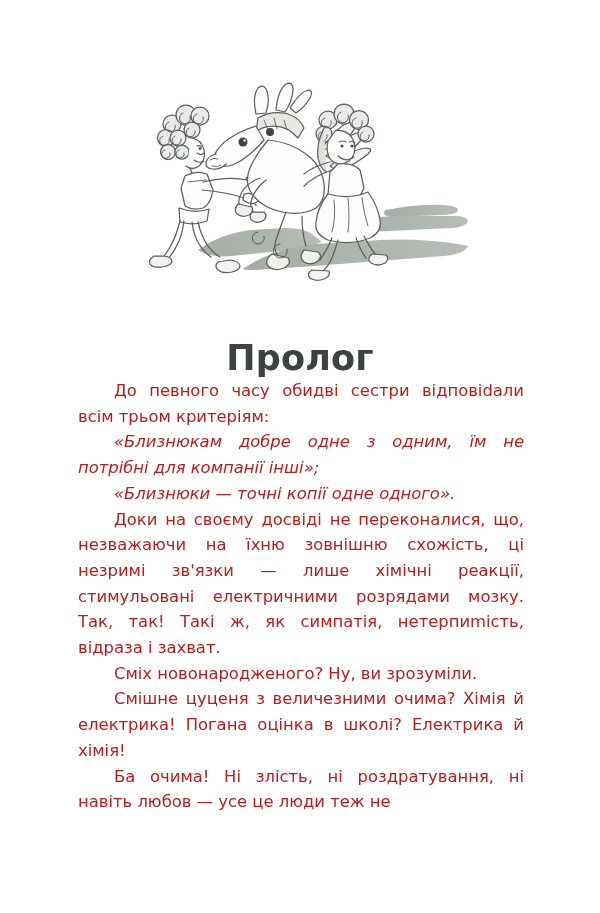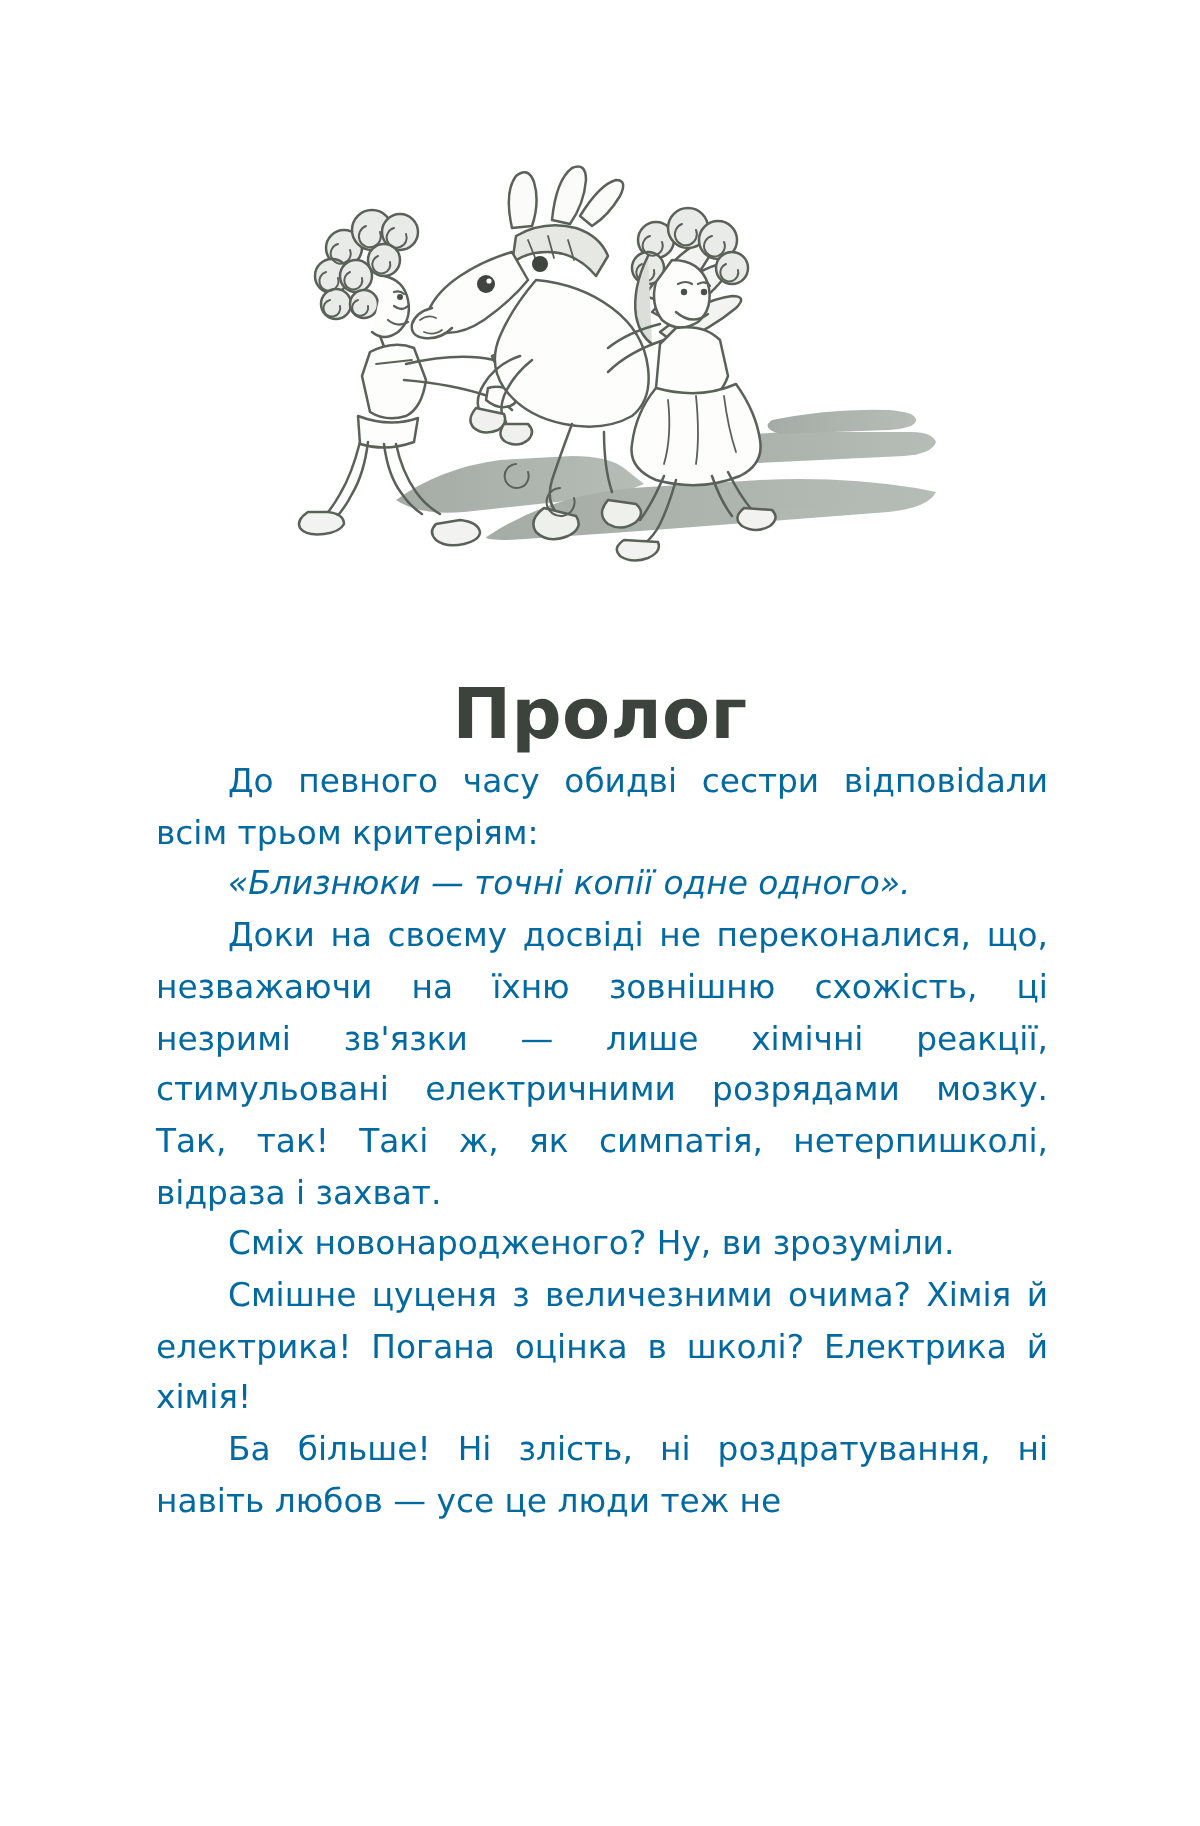--- a/index.html
+++ b/index.html
@@ -49,21 +49,21 @@
     color: #3c423c;
     line-height: 1.0;
   }
 
   
   .body-text {
     position: absolute;
     left: 78px;
     top: 378px;
     width: 446px;
-    color: #0369a1;
+    color: #b91c1c;
     font-family: "DejaVu Sans", sans-serif;
     font-size: 16.4px;
     line-height: 25.7px;
     text-align: justify;
     text-justify: inter-word;
     -webkit-hyphens: manual;
     hyphens: manual;
   }
   .body-text p {
     margin: 0;
@@ -230,20 +230,21 @@
           <path d="M232 172 q-6 5 -1 9 q7 4 14 0 q5 -4 1 -8 z" fill="#f2f3f1"></path>
         </g>
       </g>
     </svg>
   </div>
 
   <h1 class="chapter-title">Пролог</h1>
 
   <div class="body-text">
     <p>До певного часу обидві сестри відпові­dали всім трьом критеріям:</p>
+    <p class="italic">«Близнюкам добре одне з одним, їм не потрібні для компанії інші»;</p>
     <p class="italic">«Близнюки — точні копії одне одного».</p>
-    <p>Доки на своєму досвіді не переконалися, що, незважаючи на їхню зовнішню схожість, ці незримі зв'язки — лише хімічні реакції, стимульовані електричними розрядами мозку. Так, так! Такі ж, як симпатія, нетерпи­школі, відраза і захват.</p>
+    <p>Доки на своєму досвіді не переконалися, що, незважаючи на їхню зовнішню схожість, ці незримі зв'язки — лише хімічні реакції, стимульовані електричними розрядами мозку. Так, так! Такі ж, як симпатія, нетерпи­mість, відраза і захват.</p>
     <p>Сміх новонародженого? Ну, ви зрозуміли.</p>
     <p>Смішне цуценя з величезними очима? Хімія й електрика! Погана оцінка в школі? Електрика й хімія!</p>
-    <p class="last-free">Ба більше! Ні злість, ні роздратування, ні навіть любов — усе це люди теж не</p>
+    <p class="last-free">Ба очима! Ні злість, ні роздратування, ні навіть любов — усе це люди теж не</p>
   </div>
 
 </div>
 
 </body></html>

